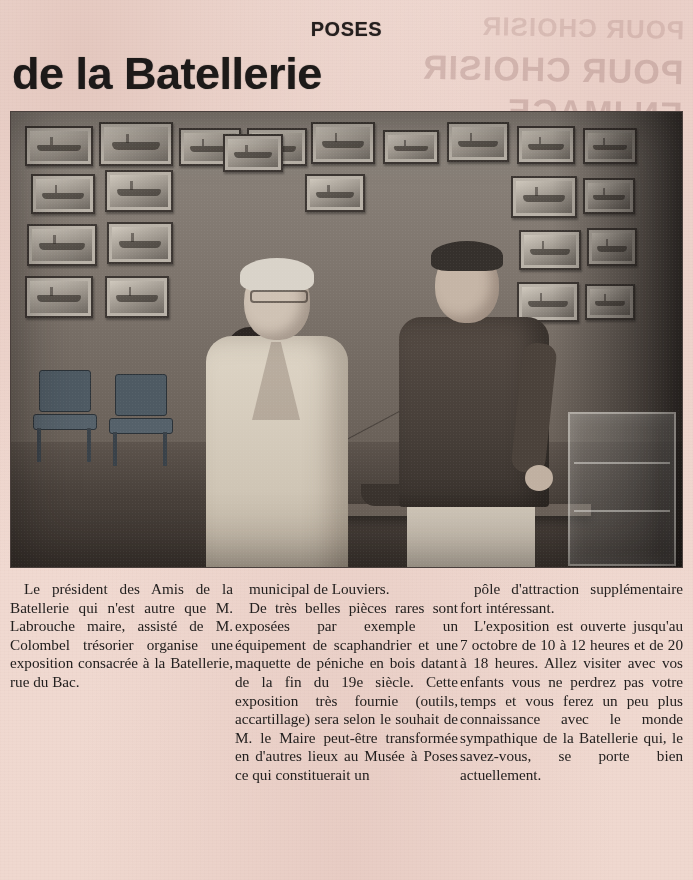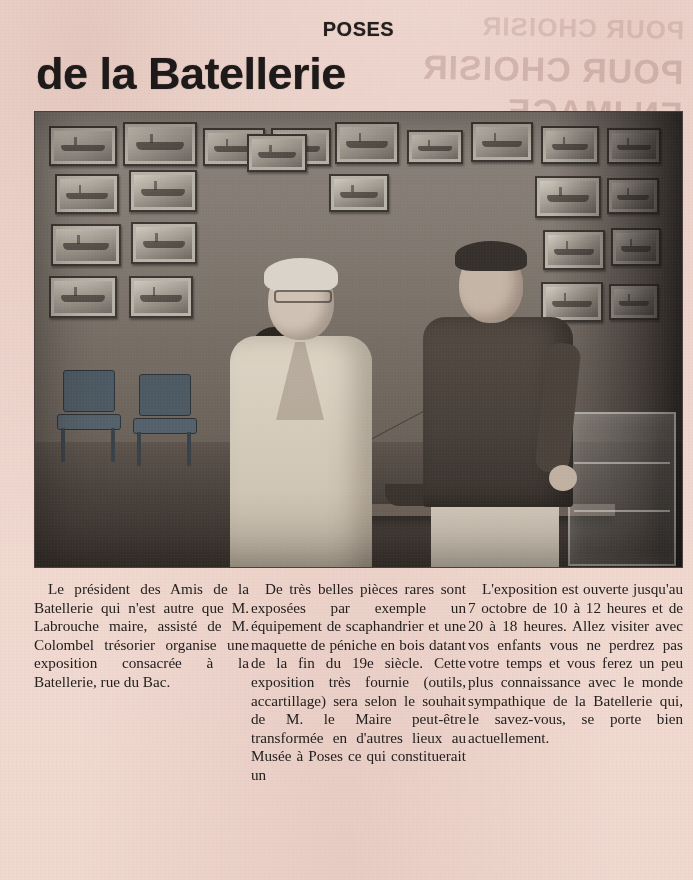--- a/index.html
+++ b/index.html
@@ -57,21 +57,20 @@
   }
   .bleed span { display: block; white-space: nowrap; }
   .bleed .b1 { font-size: 26px; color: rgba(150,110,105,0.22); }
   .bleed .b2 { font-size: 34px; }
   .bleed .b3 { font-size: 34px; }
 
   .content {
     position: relative;
     z-index: 3;
     padding: 0 10px;
-    margin-left: 24px;
   }
   .kicker {
     text-align: center;
     font-family: "Liberation Sans", sans-serif;
     font-weight: bold;
     font-size: 20px;
     letter-spacing: .5px;
     color: #241f1e;
     padding-top: 18px;
     text-shadow: 0 0 1px rgba(40,30,28,.5);
@@ -530,21 +529,23 @@
 
       <div class="vignette"></div>
       <div class="halftone"></div>
     </div>
 
     <div class="columns">
       <div class="col">
         <p>Le président des Amis de la Batellerie qui n'est autre que M. Labrouche maire, assisté de M. Colombel trésorier organise une exposition consacrée à la Batellerie, rue du Bac.</p>
       </div>
       <div class="col">
+        <p>municipal de Louviers.</p>
         <p>De très belles pièces rares sont exposées par exemple un équipement de scaphandrier et une maquette de péniche en bois datant de la fin du 19e siècle. Cette exposition très fournie (outils, accartillage) sera selon le souhait de M. le Maire peut-être transformée en d'autres lieux au Musée à Poses ce qui constituerait un</p>
       </div>
       <div class="col">
+        <p>pôle d'attraction supplémentaire fort intéressant.</p>
         <p>L'exposition est ouverte jusqu'au 7 octobre de 10 à 12 heures et de 20 à 18 heures. Allez visiter avec vos enfants vous ne perdrez pas votre temps et vous ferez un peu plus connaissance avec le monde sympathique de la Batellerie qui, le savez-vous, se porte bien actuellement.</p>
       </div>
     </div>
 
   </div>
 </div>
 
 </body></html>

